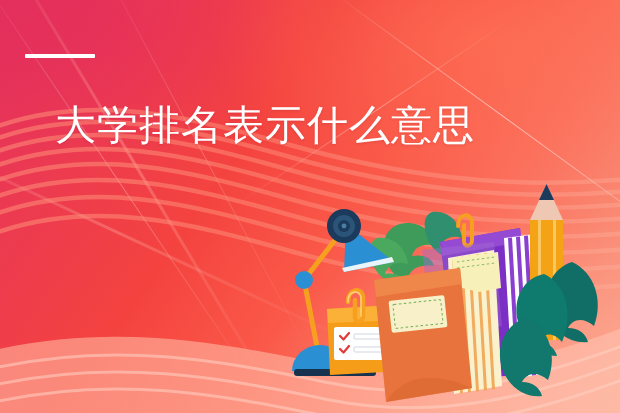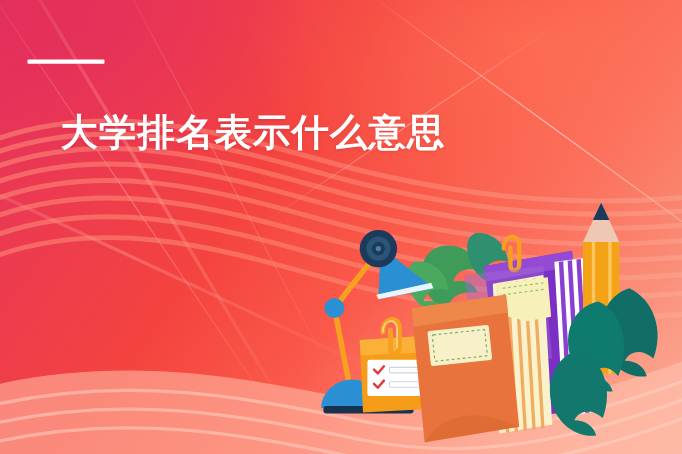--- a/index.html
+++ b/index.html
@@ -36,21 +36,21 @@
 
   
   .waves{position:absolute;left:0;bottom:0;width:620px;height:330px;pointer-events:none;}
 
   
   .rule{position:absolute;left:25px;top:54px;width:70px;height:4px;background:#ffffff;border-radius:1px;}
 
   
   .title{
     position:absolute;left:55px;top:102px;
-    font-size:34px;line-height:1.15;font-weight:700;
+    font-size:41px;line-height:1.15;font-weight:400;
     color:#ffffff;letter-spacing:1px;white-space:nowrap;
     text-shadow:0 1px 3px rgba(150,20,35,.22);
   }
 
   
   .illus{position:absolute;left:282px;top:176px;width:338px;height:237px;}
 </style>
 </head>
 <body>
 

